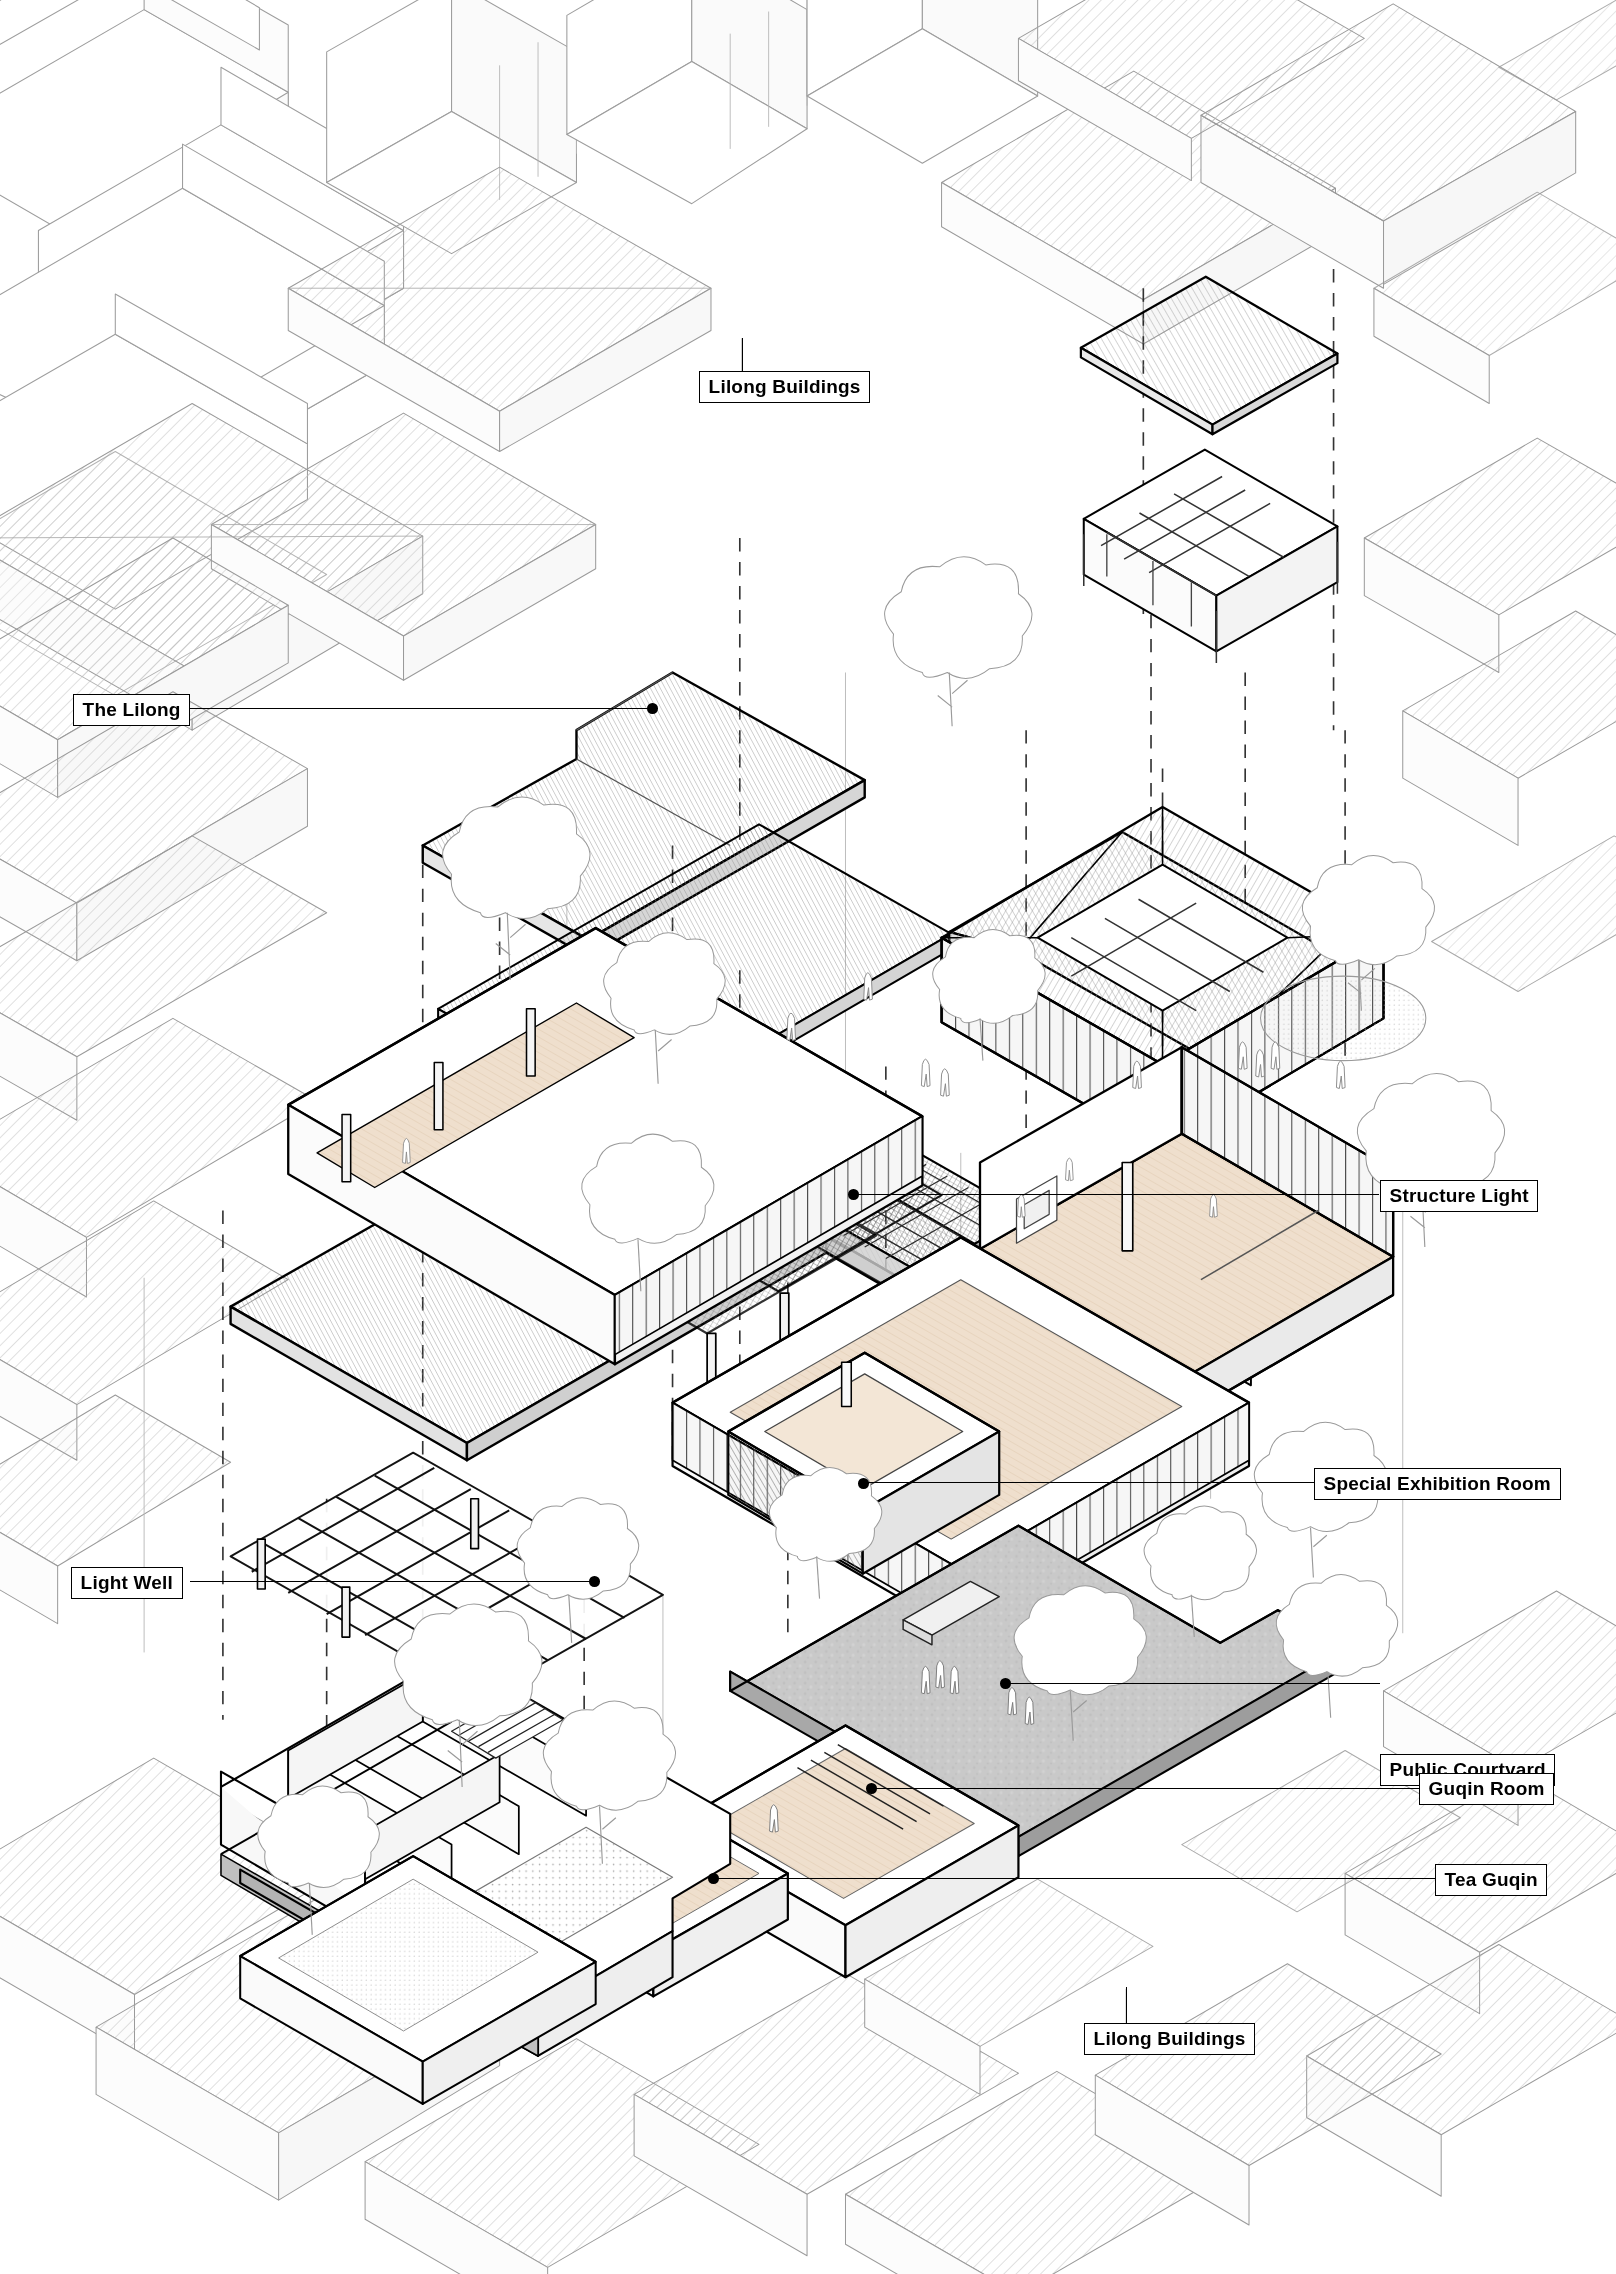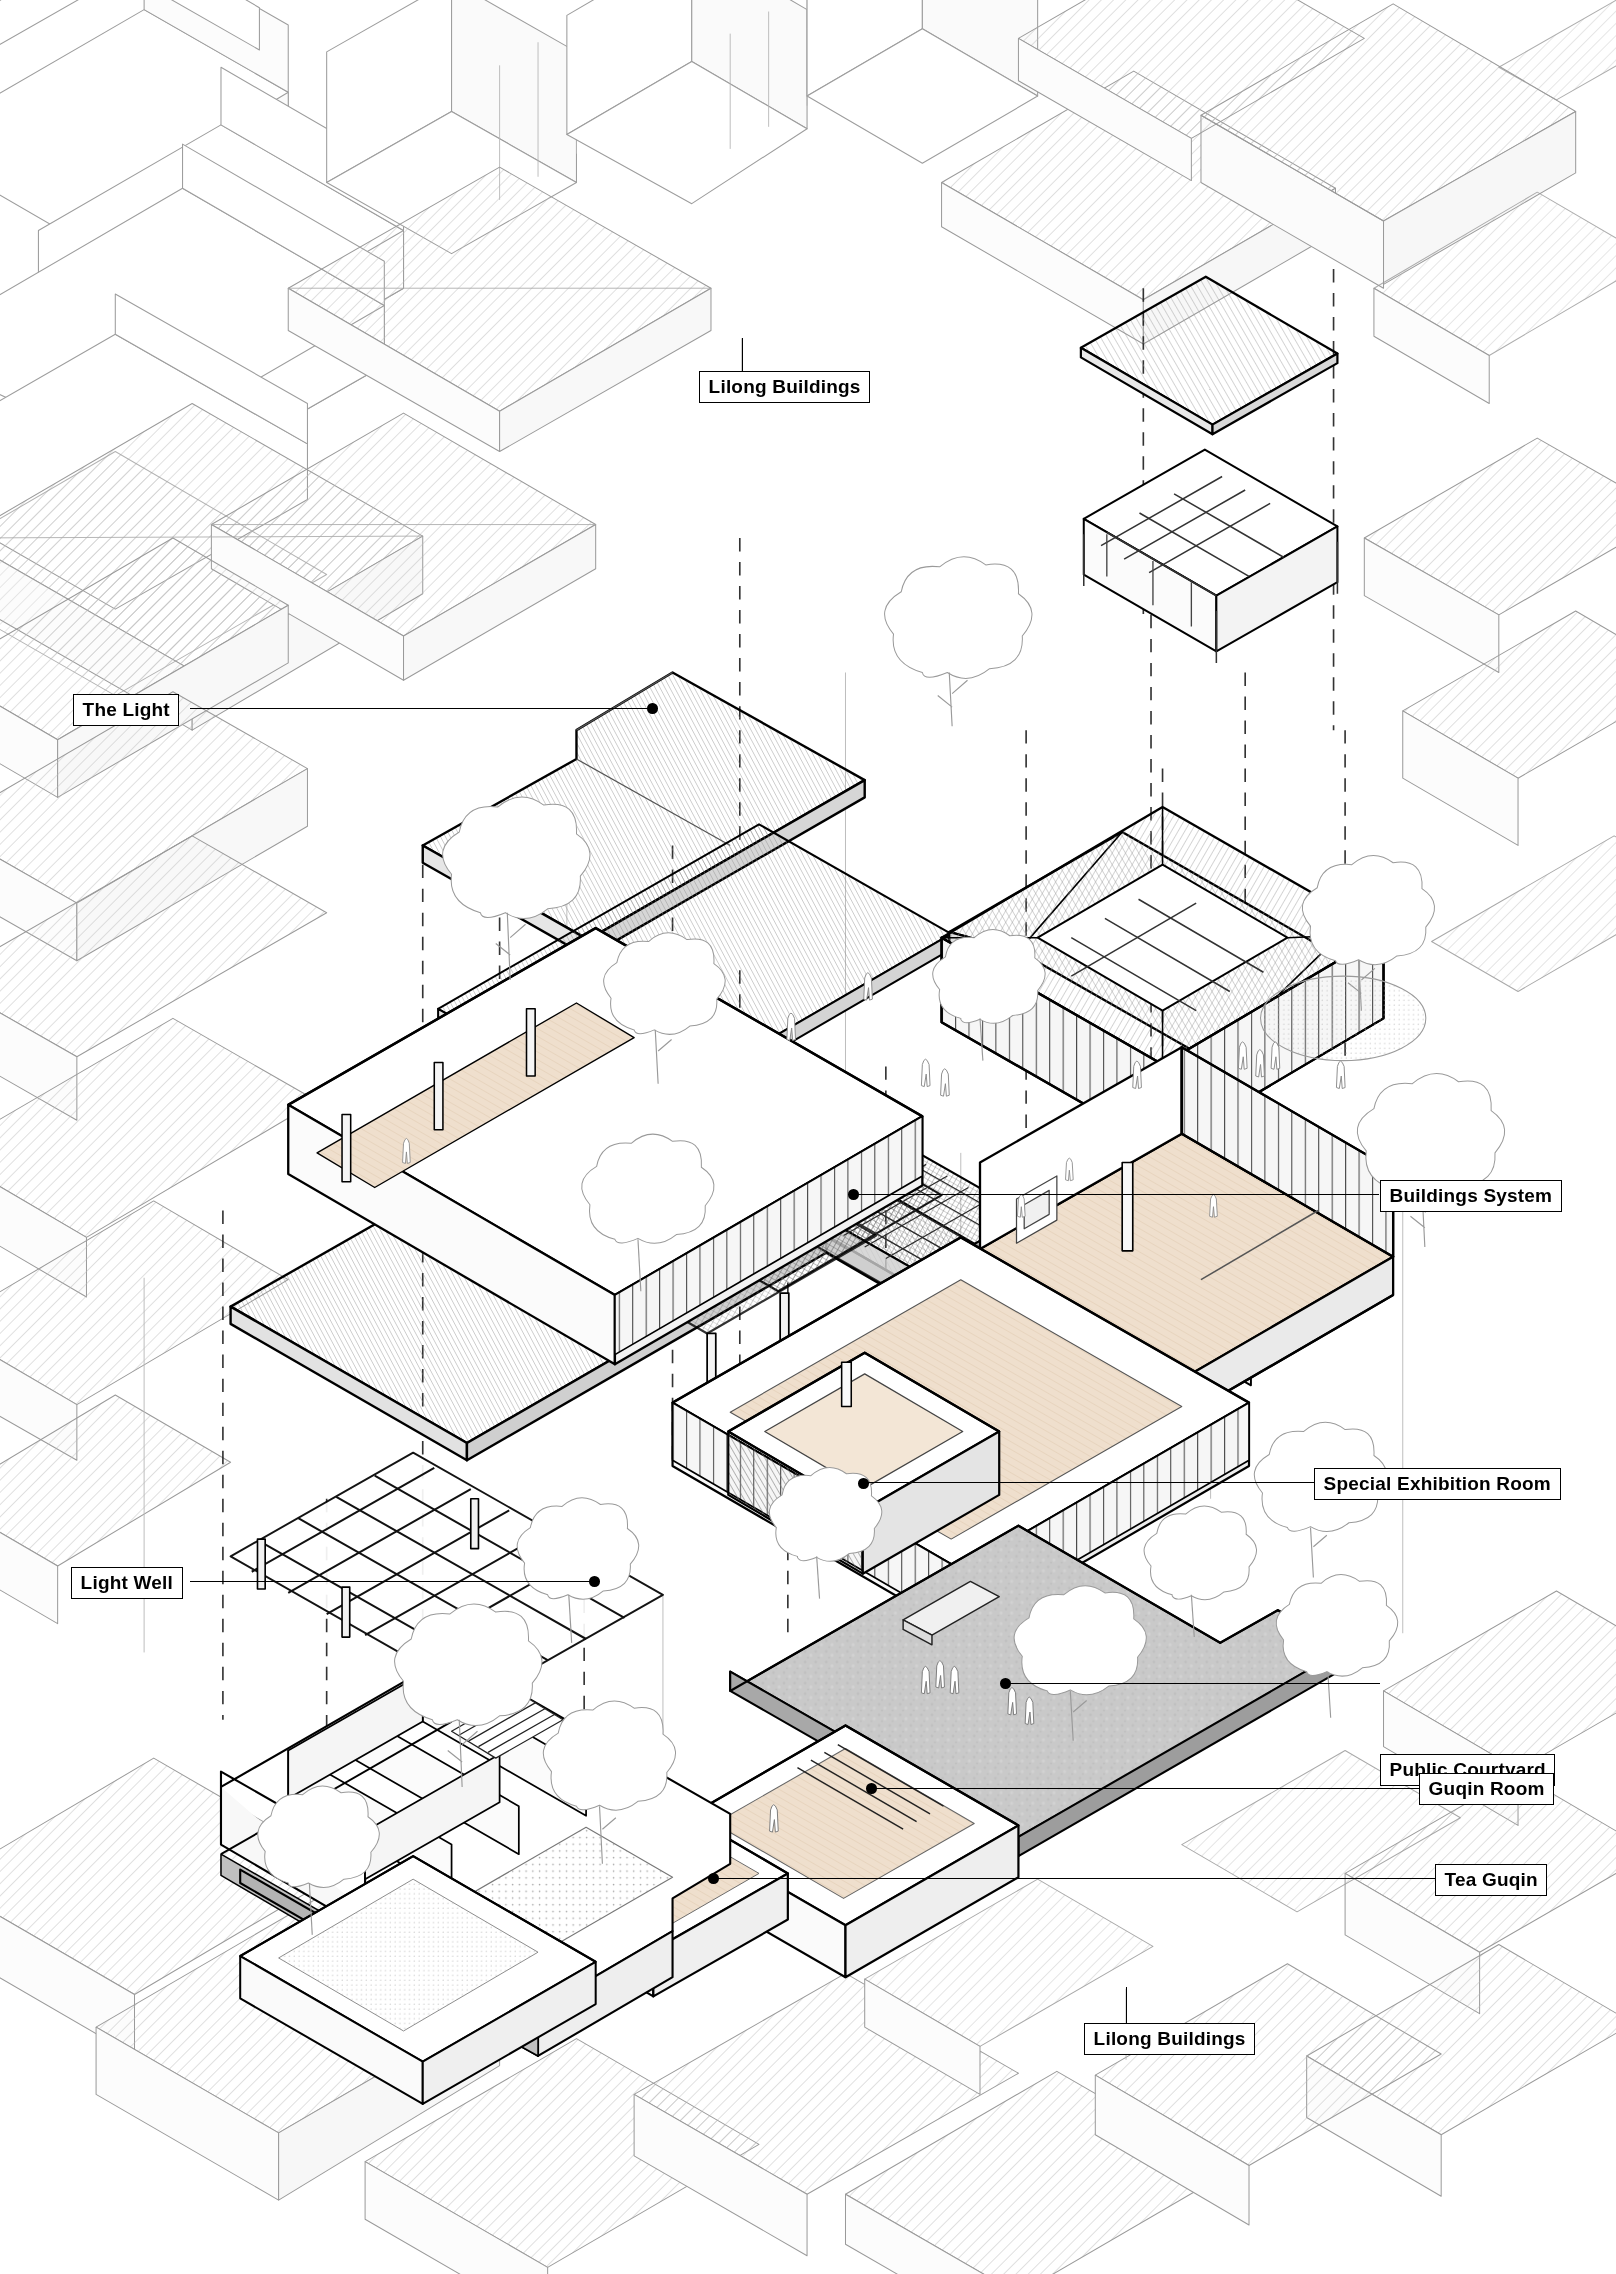--- a/index.html
+++ b/index.html
@@ -626,24 +626,24 @@
     </g>
 
     </g>
   </svg>
 
   <div id="callout-layer">
       <div class="vtick" style="left: 742px; top: 338px; height: 33px;"></div>
       <div class="callout" style="left: 699px; top: 371px;">Lilong Buildings</div>
       <div class="leader" style="left: 190px; top: 708px; width: 461px;"></div>
       <div class="leader-dot" style="left: 647px; top: 703px;"></div>
-      <div class="callout" style="left: 73px; top: 694px;">The Light</div>
+      <div class="callout" style="left: 73px; top: 694px;">The Lilong</div>
       <div class="leader" style="left: 853px; top: 1194px; width: 526px;"></div>
       <div class="leader-dot" style="left: 848px; top: 1189px;"></div>
-      <div class="callout" style="left: 1380px; top: 1180px;">Buildings System</div>
+      <div class="callout" style="left: 1380px; top: 1180px;">Structure Light</div>
       <div class="leader" style="left: 863px; top: 1482px; width: 452px;"></div>
       <div class="leader-dot" style="left: 858px; top: 1478px;"></div>
       <div class="callout" style="left: 1314px; top: 1468px;">Special Exhibition Room</div>
       <div class="leader" style="left: 190px; top: 1581px; width: 403px;"></div>
       <div class="leader-dot" style="left: 589px; top: 1576px;"></div>
       <div class="callout" style="left: 71px; top: 1567px; text-align: center;">Light Well</div>
       <div class="leader" style="left: 1005px; top: 1683px; width: 375px;"></div>
       <div class="leader-dot" style="left: 1000px; top: 1678px;"></div>
       <div class="callout" style="left: 1380px; top: 1754px;">Public Courtyard</div>
       <div class="leader" style="left: 870px; top: 1788px; width: 549px;"></div>

